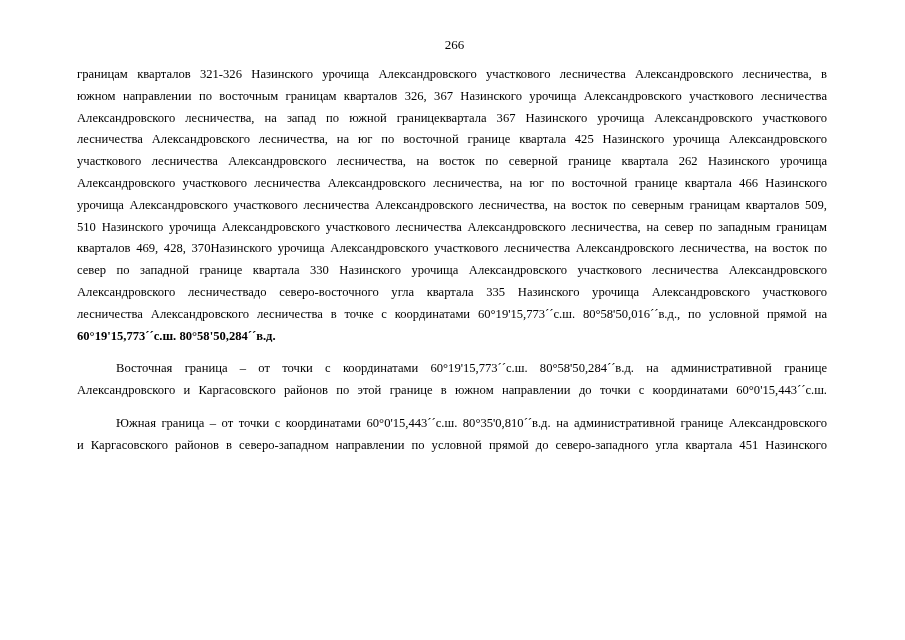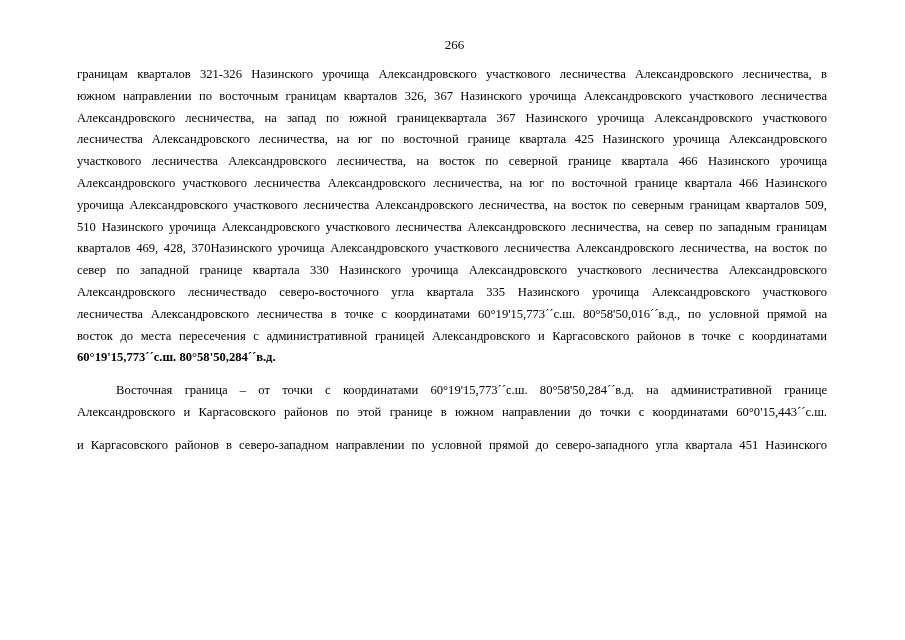--- a/index.html
+++ b/index.html
@@ -58,34 +58,34 @@
 
 <div class="page-number">266</div>
 
 <div class="content">
 
   <div class="para">
     <span class="line">границам кварталов 321-326 Назинского урочища  Александровского участкового лесничества Александровского лесничества, в</span>
     <span class="line">южном направлении по восточным границам  кварталов 326, 367 Назинского урочища  Александровского участкового лесничества</span>
     <span class="line">Александровского лесничества, на запад по южной границеквартала 367 Назинского урочища  Александровского участкового</span>
     <span class="line">лесничества Александровского лесничества, на юг по восточной границе  квартала 425 Назинского урочища  Александровского</span>
-    <span class="line">участкового лесничества Александровского лесничества, на восток по северной границе квартала 466 Назинского урочища</span>
+    <span class="line">участкового лесничества Александровского лесничества, на восток по северной границе квартала 262 Назинского урочища</span>
     <span class="line">Александровского участкового лесничества Александровского лесничества, на юг по восточной границе  квартала 466 Назинского</span>
     <span class="line">урочища  Александровского участкового лесничества Александровского лесничества, на восток по северным границам кварталов 509,</span>
     <span class="line">510 Назинского урочища  Александровского участкового лесничества Александровского лесничества, на север по западным границам</span>
     <span class="line">кварталов 469, 428, 370Назинского урочища  Александровского участкового лесничества Александровского лесничества, на восток по</span>
     <span class="line">север по западной границе квартала 330 Назинского урочища  Александровского участкового лесничества Александровского</span>
     <span class="line">Александровского лесничествадо северо-восточного угла квартала 335 Назинского урочища Александровского участкового</span>
     <span class="line">лесничества Александровского лесничества в точке с координатами 60°19'15,773´´с.ш. 80°58'50,016´´в.д., по условной прямой на</span>
-    <span class="line">восток до места пересечения с административной границей Александровского и Каргасовского районов в точке с координатами</span>
     <span class="line last">60°19'15,773´´с.ш. 80°58'50,284´´в.д.</span>
   </div>
 
   <div class="para indent">
     <span class="line">Восточная граница – от точки с координатами 60°19'15,773´´с.ш. 80°58'50,284´´в.д. на административной границе</span>
     <span class="line" style="text-indent:0">Александровского и Каргасовского районов по этой границе в южном направлении до точки с координатами 60°0'15,443´´с.ш.</span>
   </div>
 
   <div class="para indent">
+    <span class="line">Южная граница – от точки с координатами 60°0'15,443´´с.ш. 80°35'0,810´´в.д. на административной границе Александровского</span>
     <span class="line" style="text-indent:0">и Каргасовского районов в северо-западном направлении по условной прямой до северо-западного угла квартала 451 Назинского</span>
   </div>
 
 </div>
 
 </body></html>

